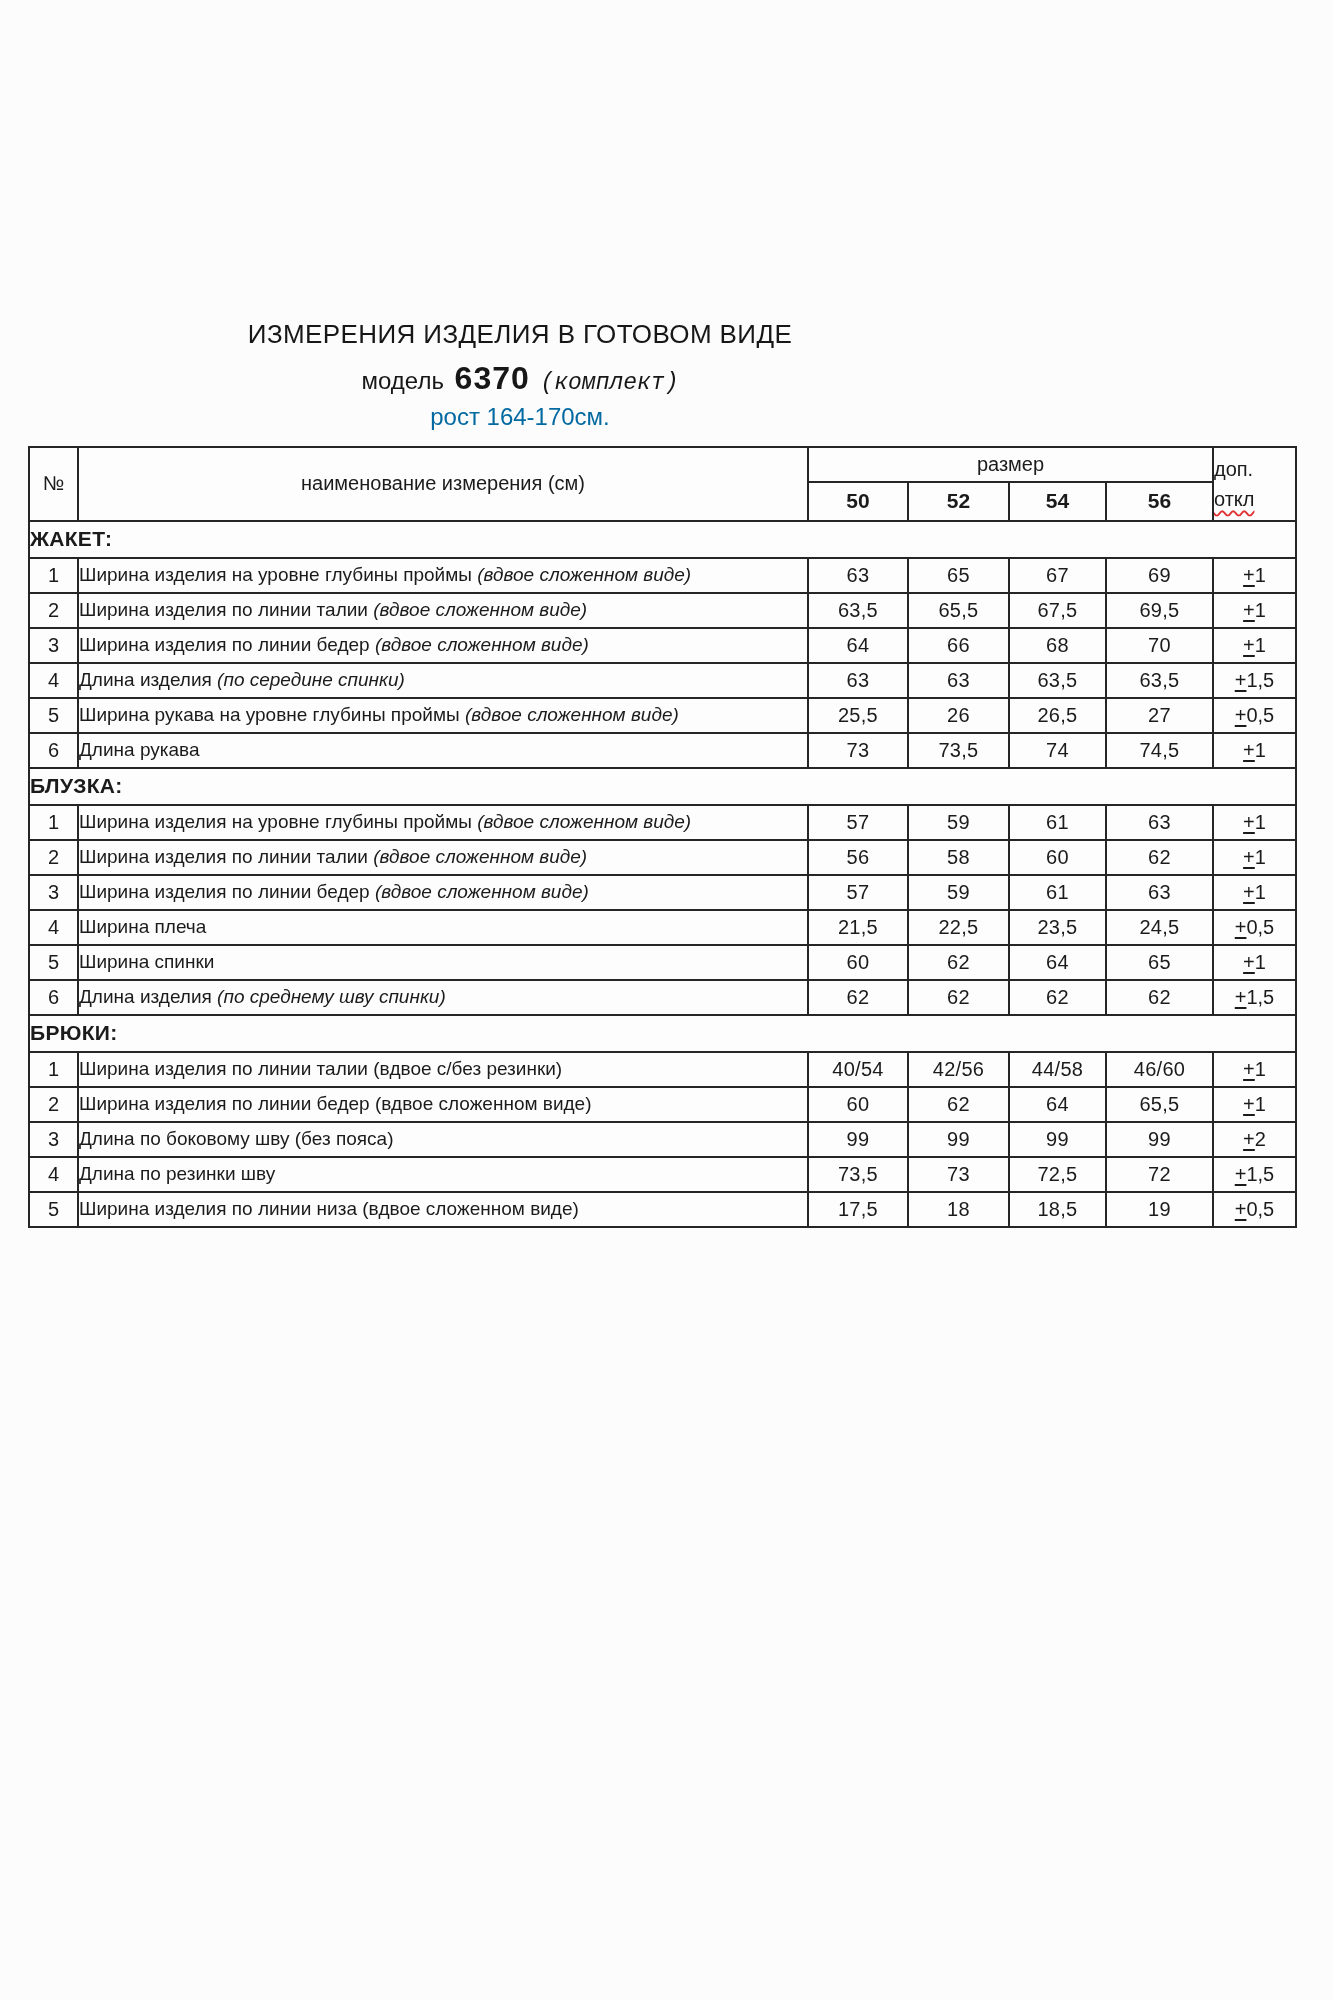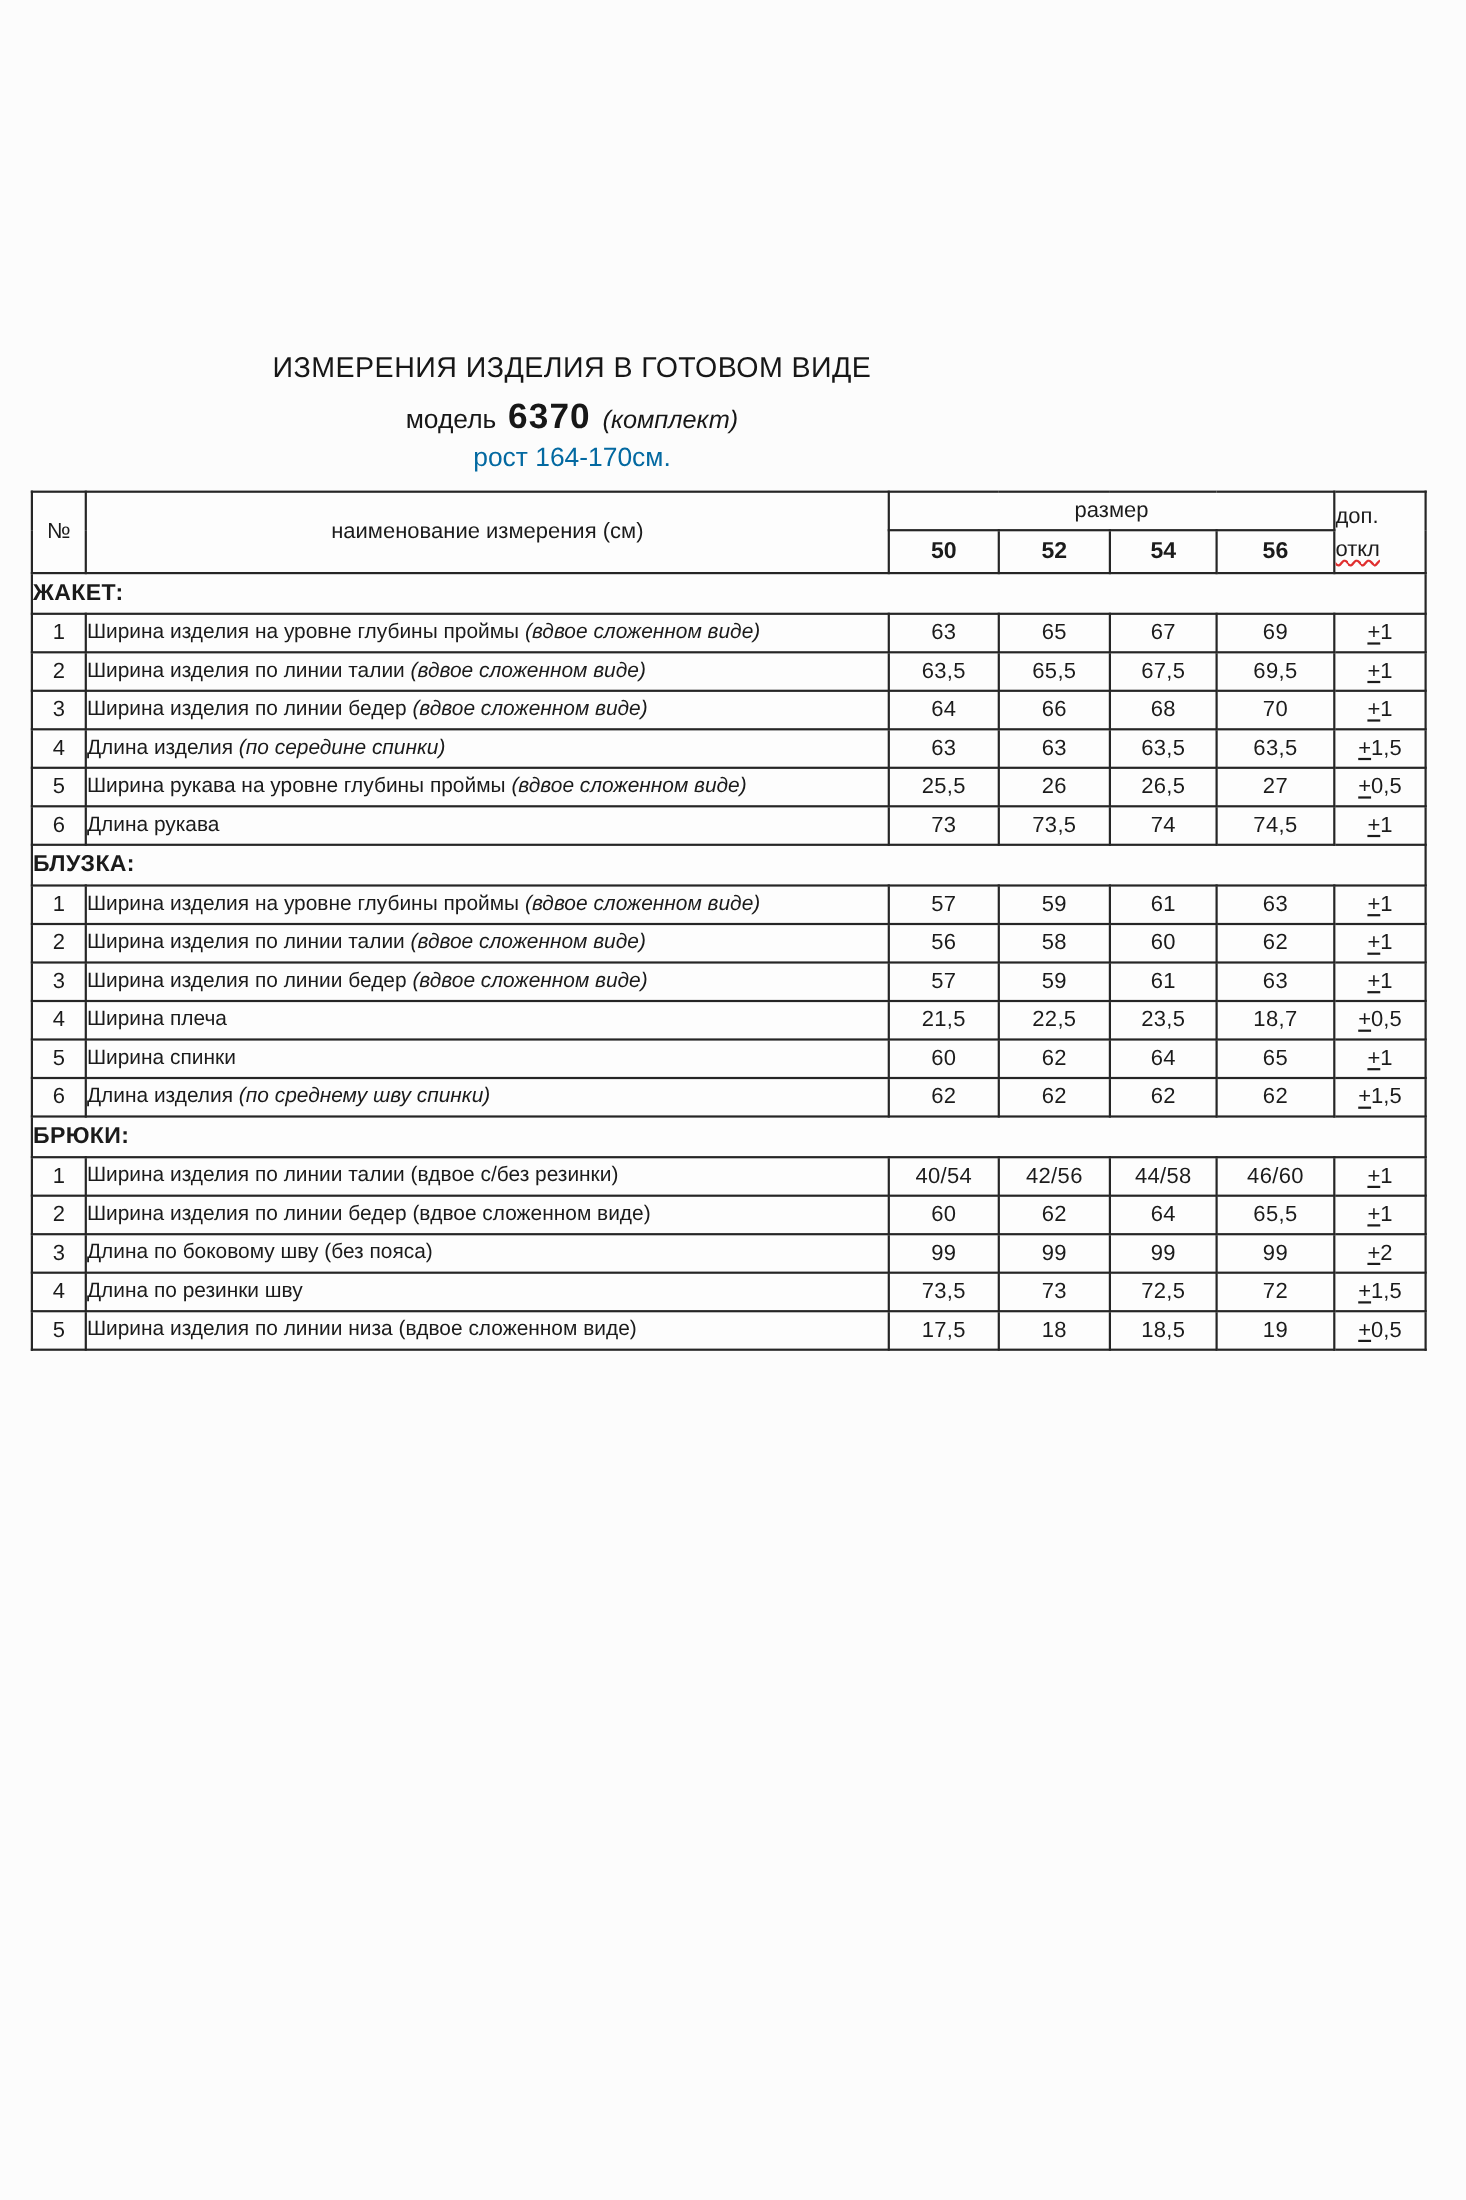--- a/index.html
+++ b/index.html
@@ -32,20 +32,21 @@
   }
   .doc-model .model-number{
     font-size:32px;
     font-weight:700;
     letter-spacing:1px;
     padding:0 4px;
   }
   .doc-model .model-suffix{
     font-style:italic;
     font-size:23px;
+    font-family:Liberation Mono, monospace;
   }
   .doc-height{
     margin-top:4px;
     font-size:24px;
     color:#0369a1;
   }
 
   
   table.meas{
     border-collapse:collapse;
@@ -246,21 +247,21 @@
         <td class="val">61</td>
         <td class="val">63</td>
         <td class="tol"><span class="u1">+</span>1</td>
       </tr>
       <tr class="data-row">
         <td class="num">4</td>
         <td class="name"><span>Ширина плеча</span></td>
         <td class="val">21,5</td>
         <td class="val">22,5</td>
         <td class="val">23,5</td>
-        <td class="val">18,7</td>
+        <td class="val">24,5</td>
         <td class="tol"><span class="u1">+</span>0,5</td>
       </tr>
       <tr class="data-row">
         <td class="num">5</td>
         <td class="name"><span>Ширина спинки</span></td>
         <td class="val">60</td>
         <td class="val">62</td>
         <td class="val">64</td>
         <td class="val">65</td>
         <td class="tol"><span class="u1">+</span>1</td>

